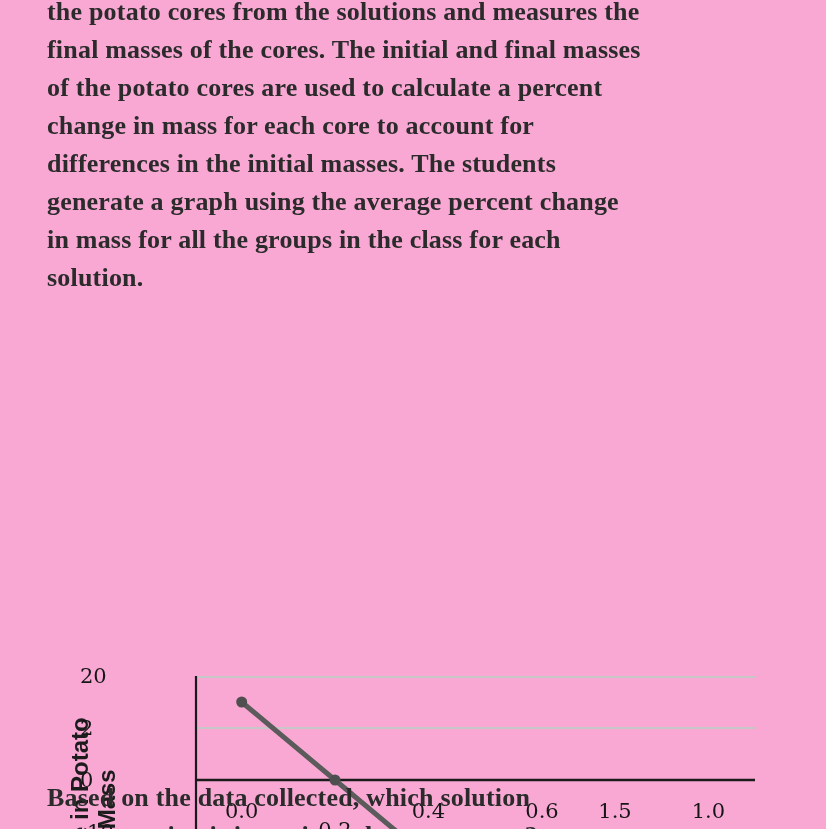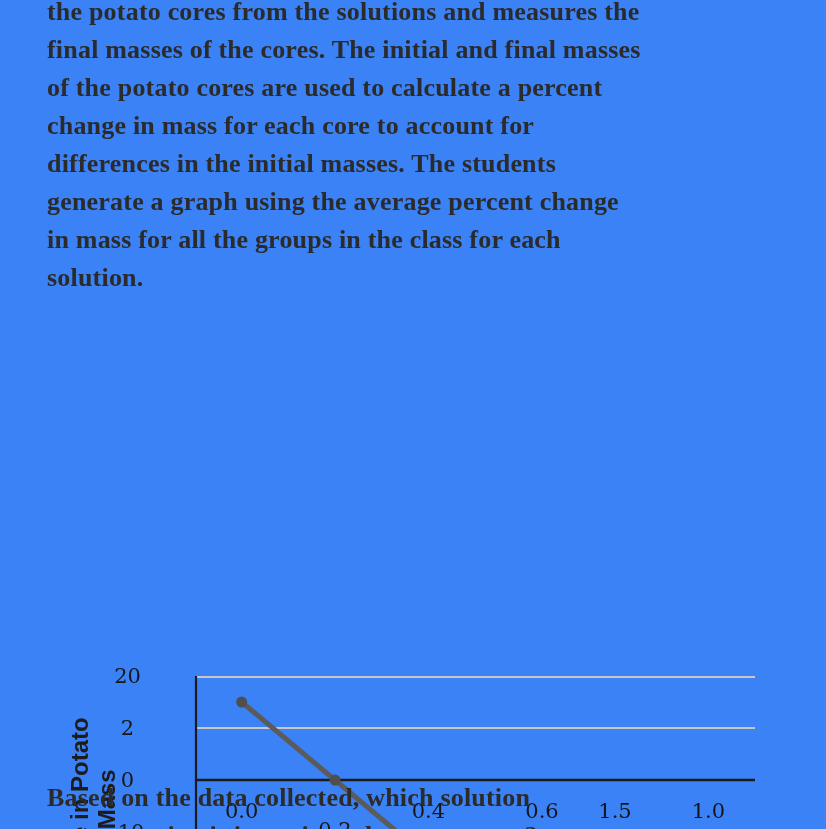--- a/index.html
+++ b/index.html
@@ -1,20 +1,20 @@
 <!DOCTYPE html>
 <html><head>
 <meta charset="utf-8">
 <style>
   * { margin:0; padding:0; box-sizing:border-box; }
   html,body { background:#ffffff; }
   .page {
     position:relative;
     width:826px; height:829px;
-    background:#3b82f6;
+    background:#f9a8d4;
     overflow:hidden;
     font-family:"Liberation Serif", serif;
   }
   .body-text {
     position:absolute;
     left:47px;
     width:760px;
     font:bold 26px/38px "Liberation Serif", serif;
     color:#2b2b2b;
     white-space:pre-line;
@@ -29,21 +29,21 @@
   .y-title {
     position:absolute; left:93px; top:500px;
     transform:translate(-50%,-50%) rotate(-90deg);
     font:bold 24px/27px "Liberation Sans", sans-serif;
     color:#1c1c1c;
     white-space:pre-line; text-align:center;
   }
   .y-tick {
     position:absolute; left:80px; width:95px;
     transform:translateY(-50%);
-    text-align:center;
+    text-align:left;
     font:21px "DejaVu Serif", serif;
     color:#161616;
   }
   .x-tick {
     position:absolute;
     transform:translate(-50%,-50%);
     font:21px "DejaVu Serif", serif;
     color:#161616;
   }
 

